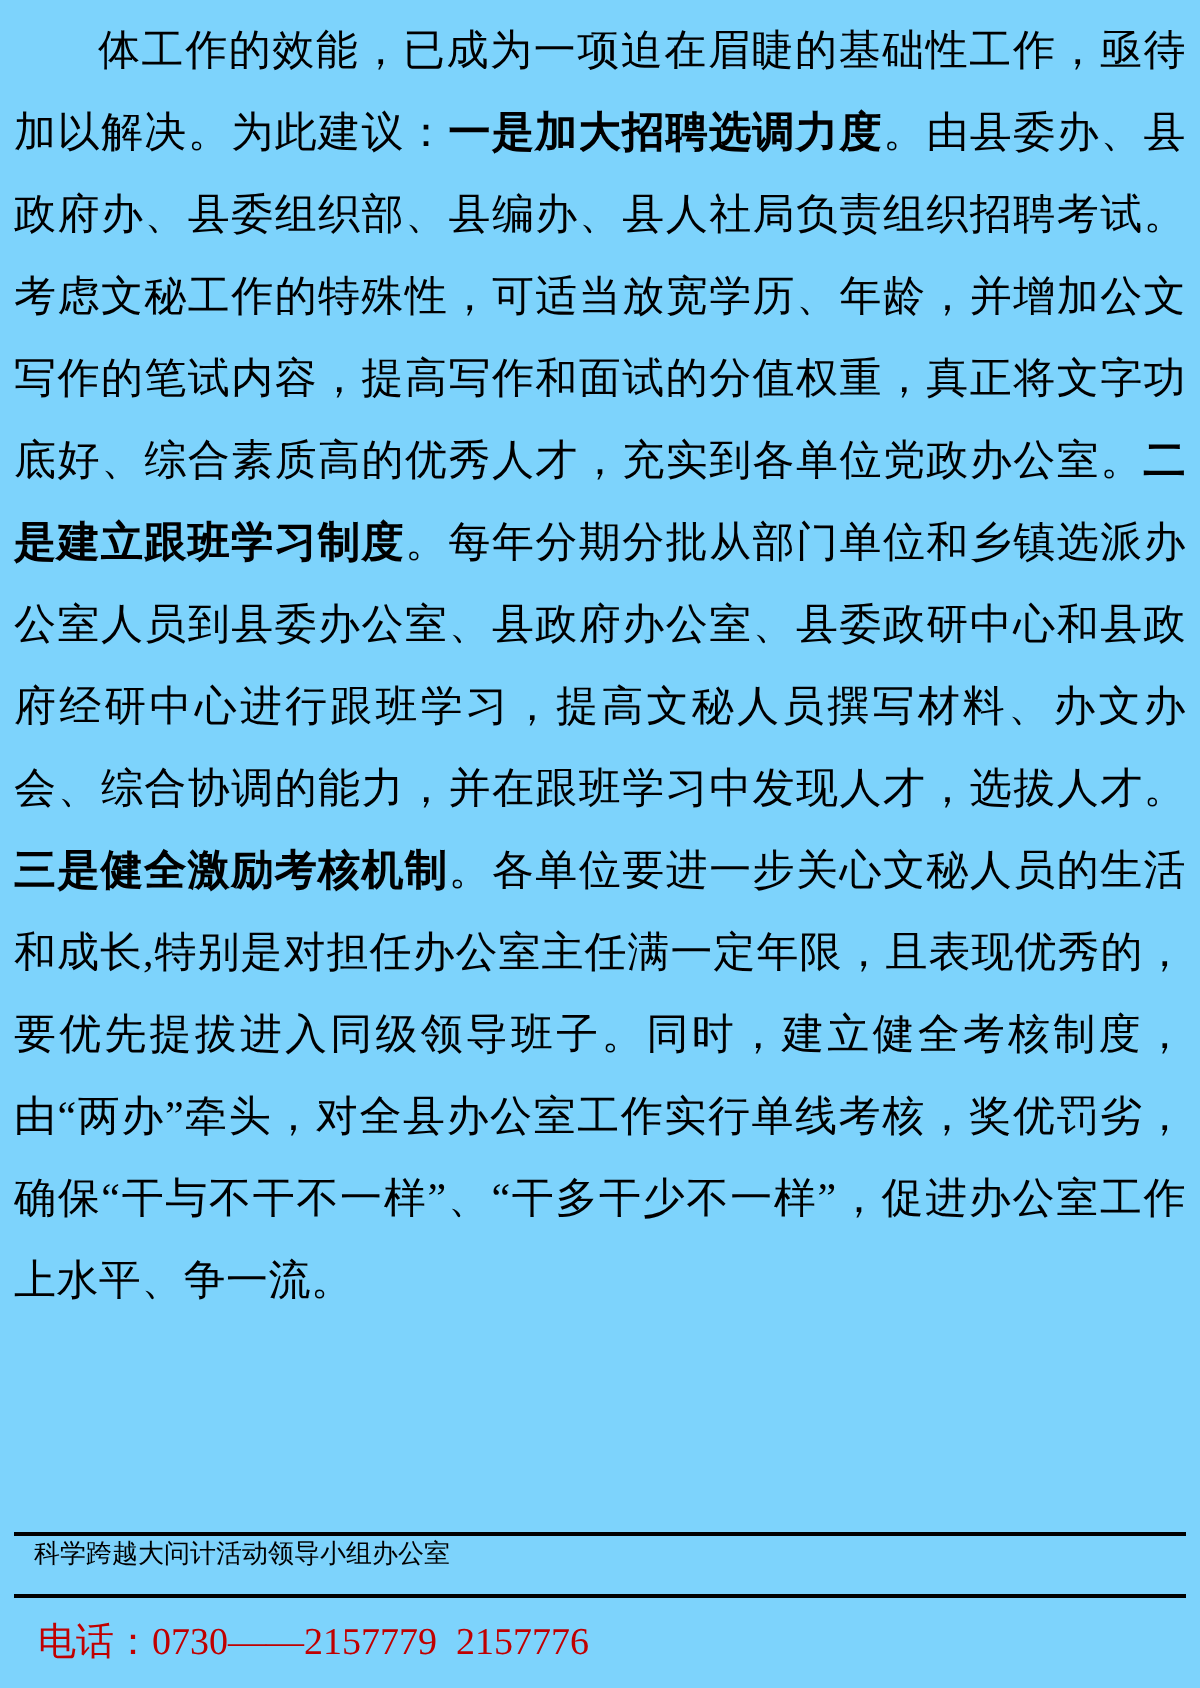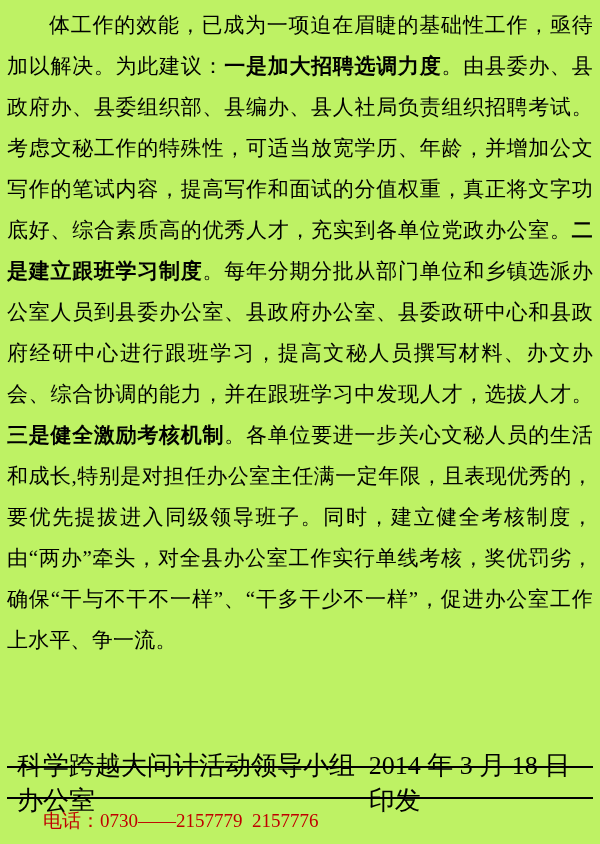--- a/index.html
+++ b/index.html
@@ -4,21 +4,21 @@
 <style>
   html, body {
     margin: 0;
     padding: 0;
     background: #ffffff;
   }
   .page {
     position: relative;
     width: 600px;
     height: 844px;
-    background: #bef264;
+    background: #7dd3fc;
     color: #000000;
     font-family: "Liberation Serif", "DejaVu Serif", serif;
     overflow: hidden;
     box-sizing: border-box;
   }
   .body-text {
     position: absolute;
     top: 5px;
     left: 7px;
     right: 7px;
@@ -39,50 +39,47 @@
     left: 7px;
     right: 7px;
     bottom: 0;
   }
   .issuer-row {
     border-top: 2px solid #000000;
     border-bottom: 2px solid #000000;
     height: 29px;
     display: flex;
     justify-content: space-between;
-    align-items: center;
     padding: 0 10px;
-    font-size: 26px;
+    font-size: 13px;
   }
   .contact-row {
     height: 43px;
     display: flex;
     justify-content: space-between;
     align-items: center;
     padding: 0 12px 2px 12px;
     font-size: 19px;
     color: #c00000;
   }
   .contact-row span {
     white-space: pre;
-    margin-left: 24px;
   }
 </style>
 </head>
 <body>
 
 <div class="page">
 
   <div class="body-text">
     <p><span>体工作的效能，已成为一项迫在眉睫的基础性工作，亟待加以解决。为此建议：</span><span class="seg-bold">一是加大招聘选调力度</span><span>。由县委办、县政府办、县委组织部、县编办、县人社局负责组织招聘考试。考虑文秘工作的特殊性，可适当放宽学历、年龄，并增加公文写作的笔试内容，提高写作和面试的分值权重，真正将文字功底好、综合素质高的优秀人才，充实到各单位党政办公室。</span><span class="seg-bold">二是建立跟班学习制度</span><span>。每年分期分批从部门单位和乡镇选派办公室人员到县委办公室、县政府办公室、县委政研中心和县政府经研中心进行跟班学习，提高文秘人员撰写材料、办文办会、综合协调的能力，并在跟班学习中发现人才，选拔人才。</span><span class="seg-bold">三是健全激励考核机制</span><span>。各单位要进一步关心文秘人员的生活和成长,特别是对担任办公室主任满一定年限，且表现优秀的，要优先提拔进入同级领导班子。同时，建立健全考核制度，由“两办”牵头，对全县办公室工作实行单线考核，奖优罚劣，确保“干与不干不一样”、“干多干少不一样”，促进办公室工作上水平、争一流。</span></p>
   </div>
 
   <div class="footer">
     <div class="issuer-row">
       <span>科学跨越大问计活动领导小组办公室</span>
-      <span>2014 年 3 月 18 日印发</span>
     </div>
     <div class="contact-row">
       <span>电话：0730——2157779  2157776</span>
     </div>
   </div>
 
 </div>
 
 </body></html>

